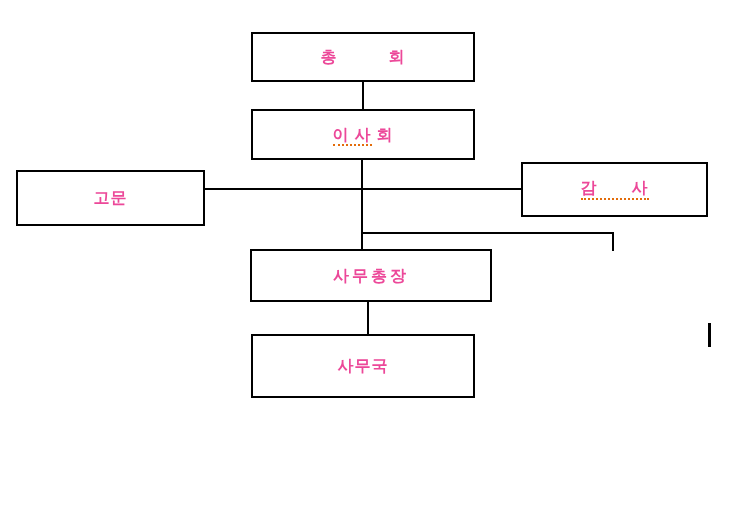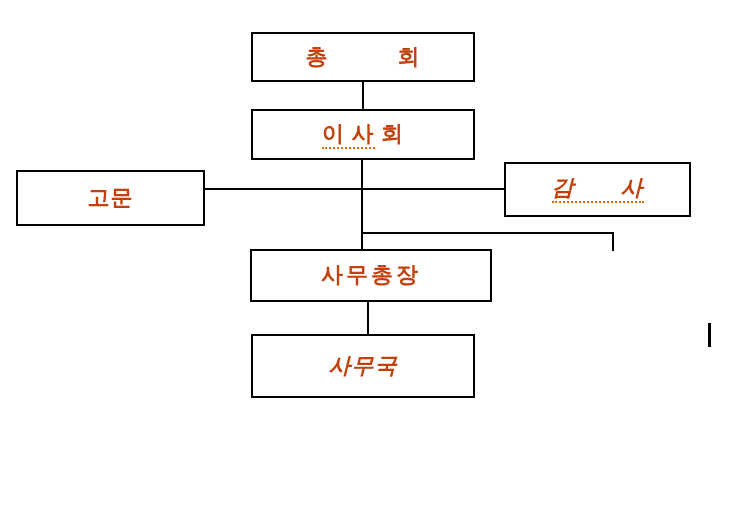--- a/index.html
+++ b/index.html
@@ -13,42 +13,42 @@
   .org-box{
     position:absolute;
     border:2px solid #000;
     background:#fff;
     display:flex;
     align-items:center;
     justify-content:center;
     box-sizing:border-box;
   }
   .org-label{
-    font-size:22px;
+    font-size:16px;
     font-weight:600;
-    color:#c2410c;
+    color:#ec4899;
     letter-spacing:1px;
     white-space:pre;
     line-height:1.1;
   }
   .wide-spacing{letter-spacing:3px;}
   .spell-squiggle{
     border-bottom:2px dotted #e36c0a;
     padding-bottom:1px;
     text-align:center;
   }
   .connector{position:absolute;background:#000;}
   
   .box-assembly{left:251px;top:32px;width:224px;height:50px;}
   .box-board{left:251px;top:109px;width:224px;height:51px;}
   .box-advisor{left:16px;top:170px;width:189px;height:56px;}
-  .box-auditor{left:504px;top:162px;width:187px;height:55px;font-style:italic;}
+  .box-auditor{left:521px;top:162px;width:187px;height:55px;}
   .box-secgen{left:250px;top:249px;width:242px;height:53px;}
   .box-research{left:521px;top:250px;width:187px;height:52px;}
-  .box-secretariat{left:251px;top:334px;width:224px;height:64px;font-style:italic;}
+  .box-secretariat{left:251px;top:334px;width:224px;height:64px;}
   
   .line-v-assembly-board{left:362px;top:82px;width:2px;height:27px;}
   .line-v-board-secgen{left:361px;top:160px;width:2px;height:90px;}
   .line-h-advisor-auditor{left:205px;top:188px;width:316px;height:2px;}
   .line-h-research-branch{left:362px;top:232px;width:252px;height:2px;}
   .line-v-research-drop{left:612px;top:232px;width:2px;height:19px;}
   .line-v-secgen-secretariat{left:367px;top:302px;width:2px;height:32px;}
   .text-cursor{
     position:absolute;
     left:708px;top:323px;width:3px;height:24px;

